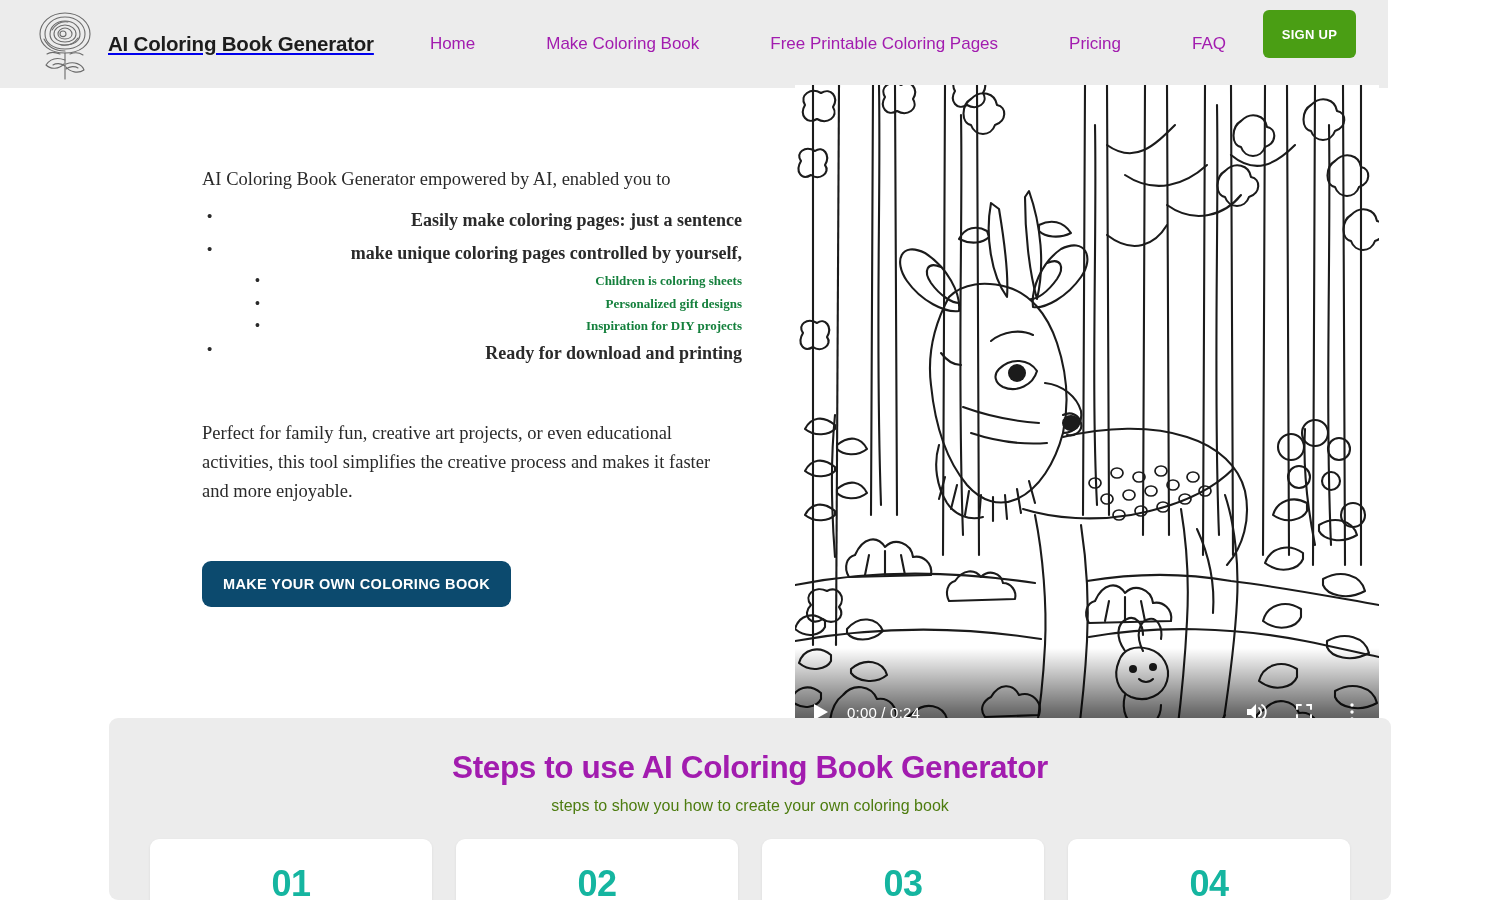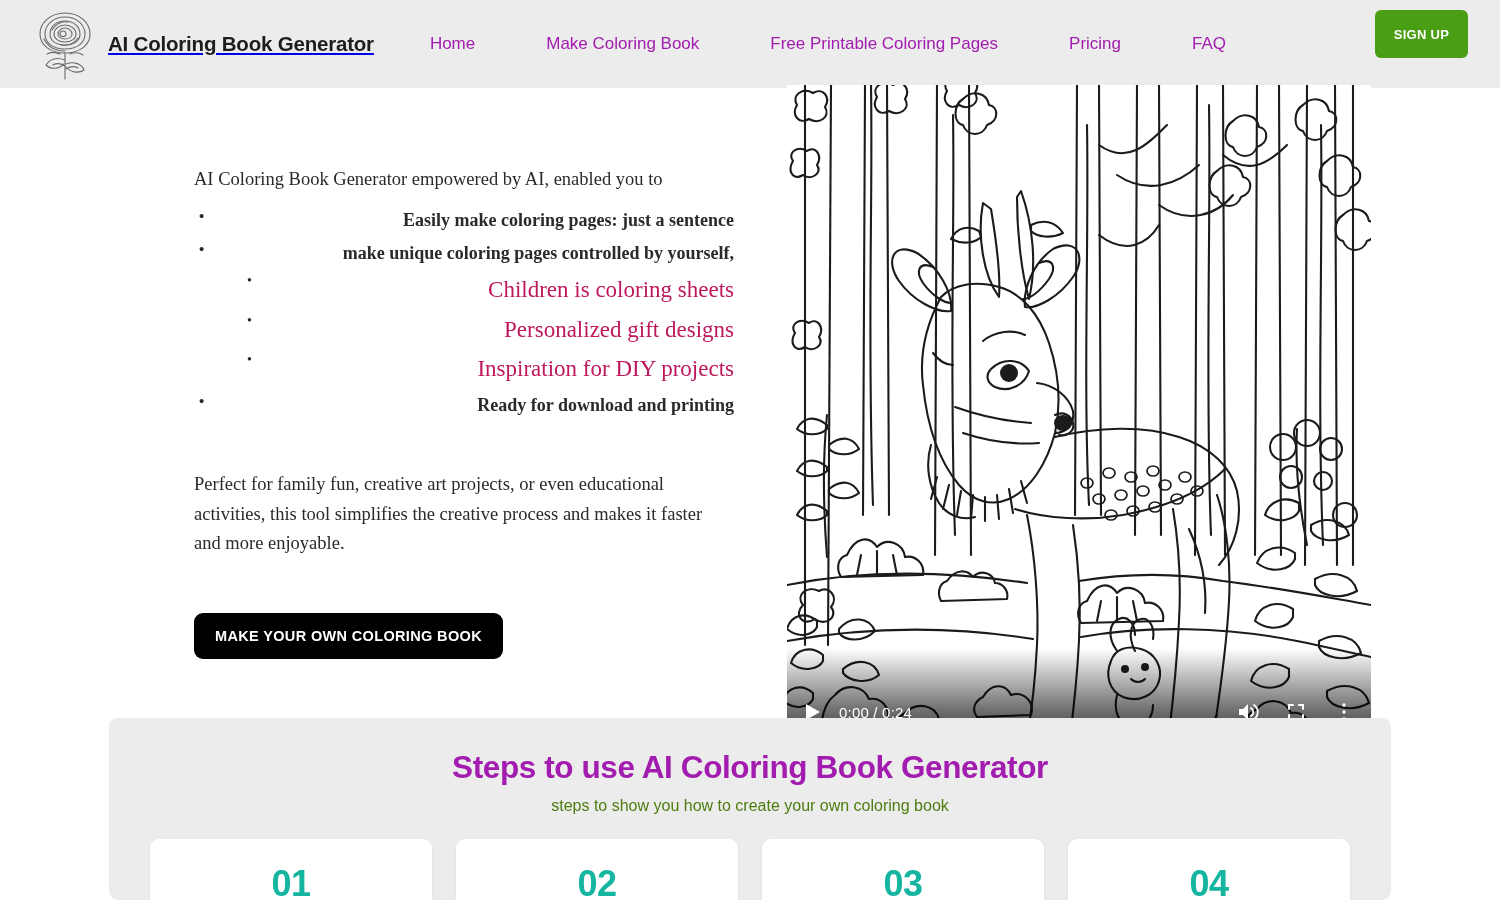--- a/index.html
+++ b/index.html
@@ -9,21 +9,21 @@
     height: 900px;
     overflow: hidden;
     background: #ffffff;
     font-family: "Liberation Sans", sans-serif;
   }
 
   
   .site-header {
     position: absolute;
     top: 0; left: 0;
-    width: 1500px;
+    width: 1388px;
     height: 88px;
     background: #ececec;
     display: flex;
     align-items: center;
   }
 
   .brand {
     display: flex;
     align-items: center;
     margin-left: 30px;
@@ -76,21 +76,21 @@
     font-family: "Liberation Sans", sans-serif;
     font-size: 13px;
     font-weight: bold;
     letter-spacing: 0.3px;
     cursor: pointer;
   }
 
   
   .hero {
     position: absolute;
-    top: 88px; left: 4px;
+    top: 88px; left: 12px;
     width: 1470px;
     height: 610px;
     background: #ffffff;
   }
 
   .hero-copy {
     position: absolute;
     left: 190px;
     top: 78px;
     width: 540px;
@@ -128,45 +128,45 @@
   }
 
   .hero-sublist {
     list-style: none;
     margin: 0;
     padding-left: 25px;
   }
   .hero-sublist > li {
     position: relative;
     padding-left: 24px;
-    font-size: 23px;
-    font-weight: normal;
+    font-size: 13px;
+    font-weight: bold;
     line-height: 1.72;
-    color: #be185d;
+    color: #15803d;
   }
   .hero-sublist > li::before {
     content: "•";
     position: absolute;
     left: 4px;
     top: -1px;
     font-size: 14px;
     color: #2a2a2a;
   }
 
   .hero-paragraph {
     margin-top: 48px;
     font-size: 18.5px;
     line-height: 1.58;
     width: 530px;
   }
 
   .cta-button {
     margin-top: 55px;
     display: inline-block;
-    background: #000000;
+    background: #0c4a6e;
     color: #ffffff;
     border: none;
     border-radius: 9px;
     height: 46px;
     padding: 0 21px;
     font-family: "Liberation Sans", sans-serif;
     font-size: 14.5px;
     font-weight: bold;
     letter-spacing: 0.35px;
     cursor: pointer;

